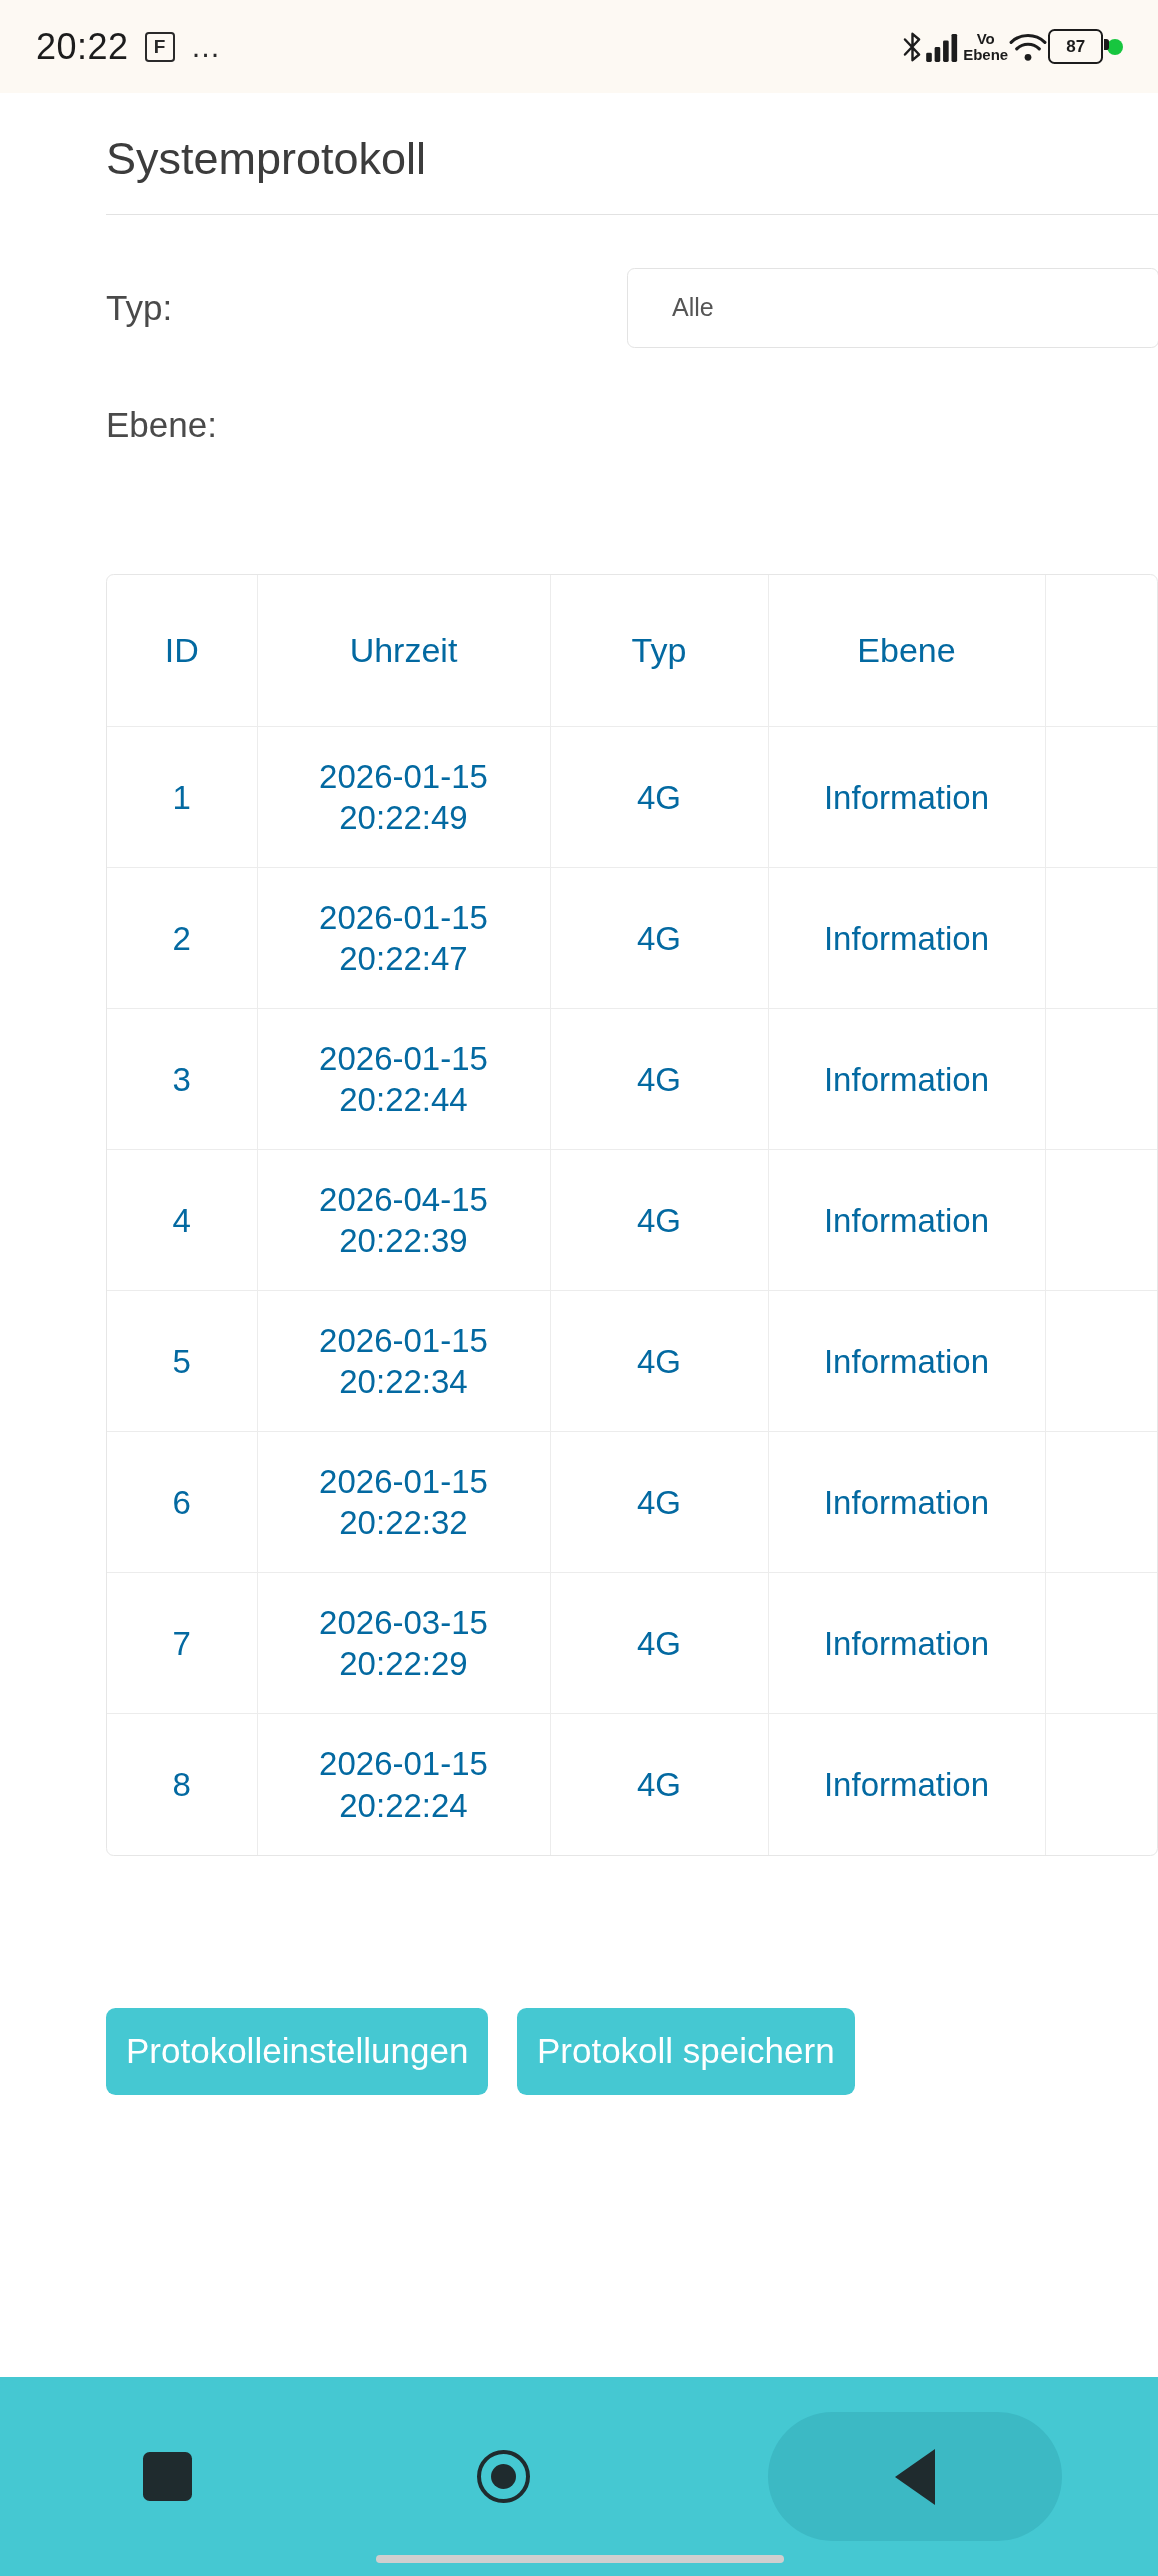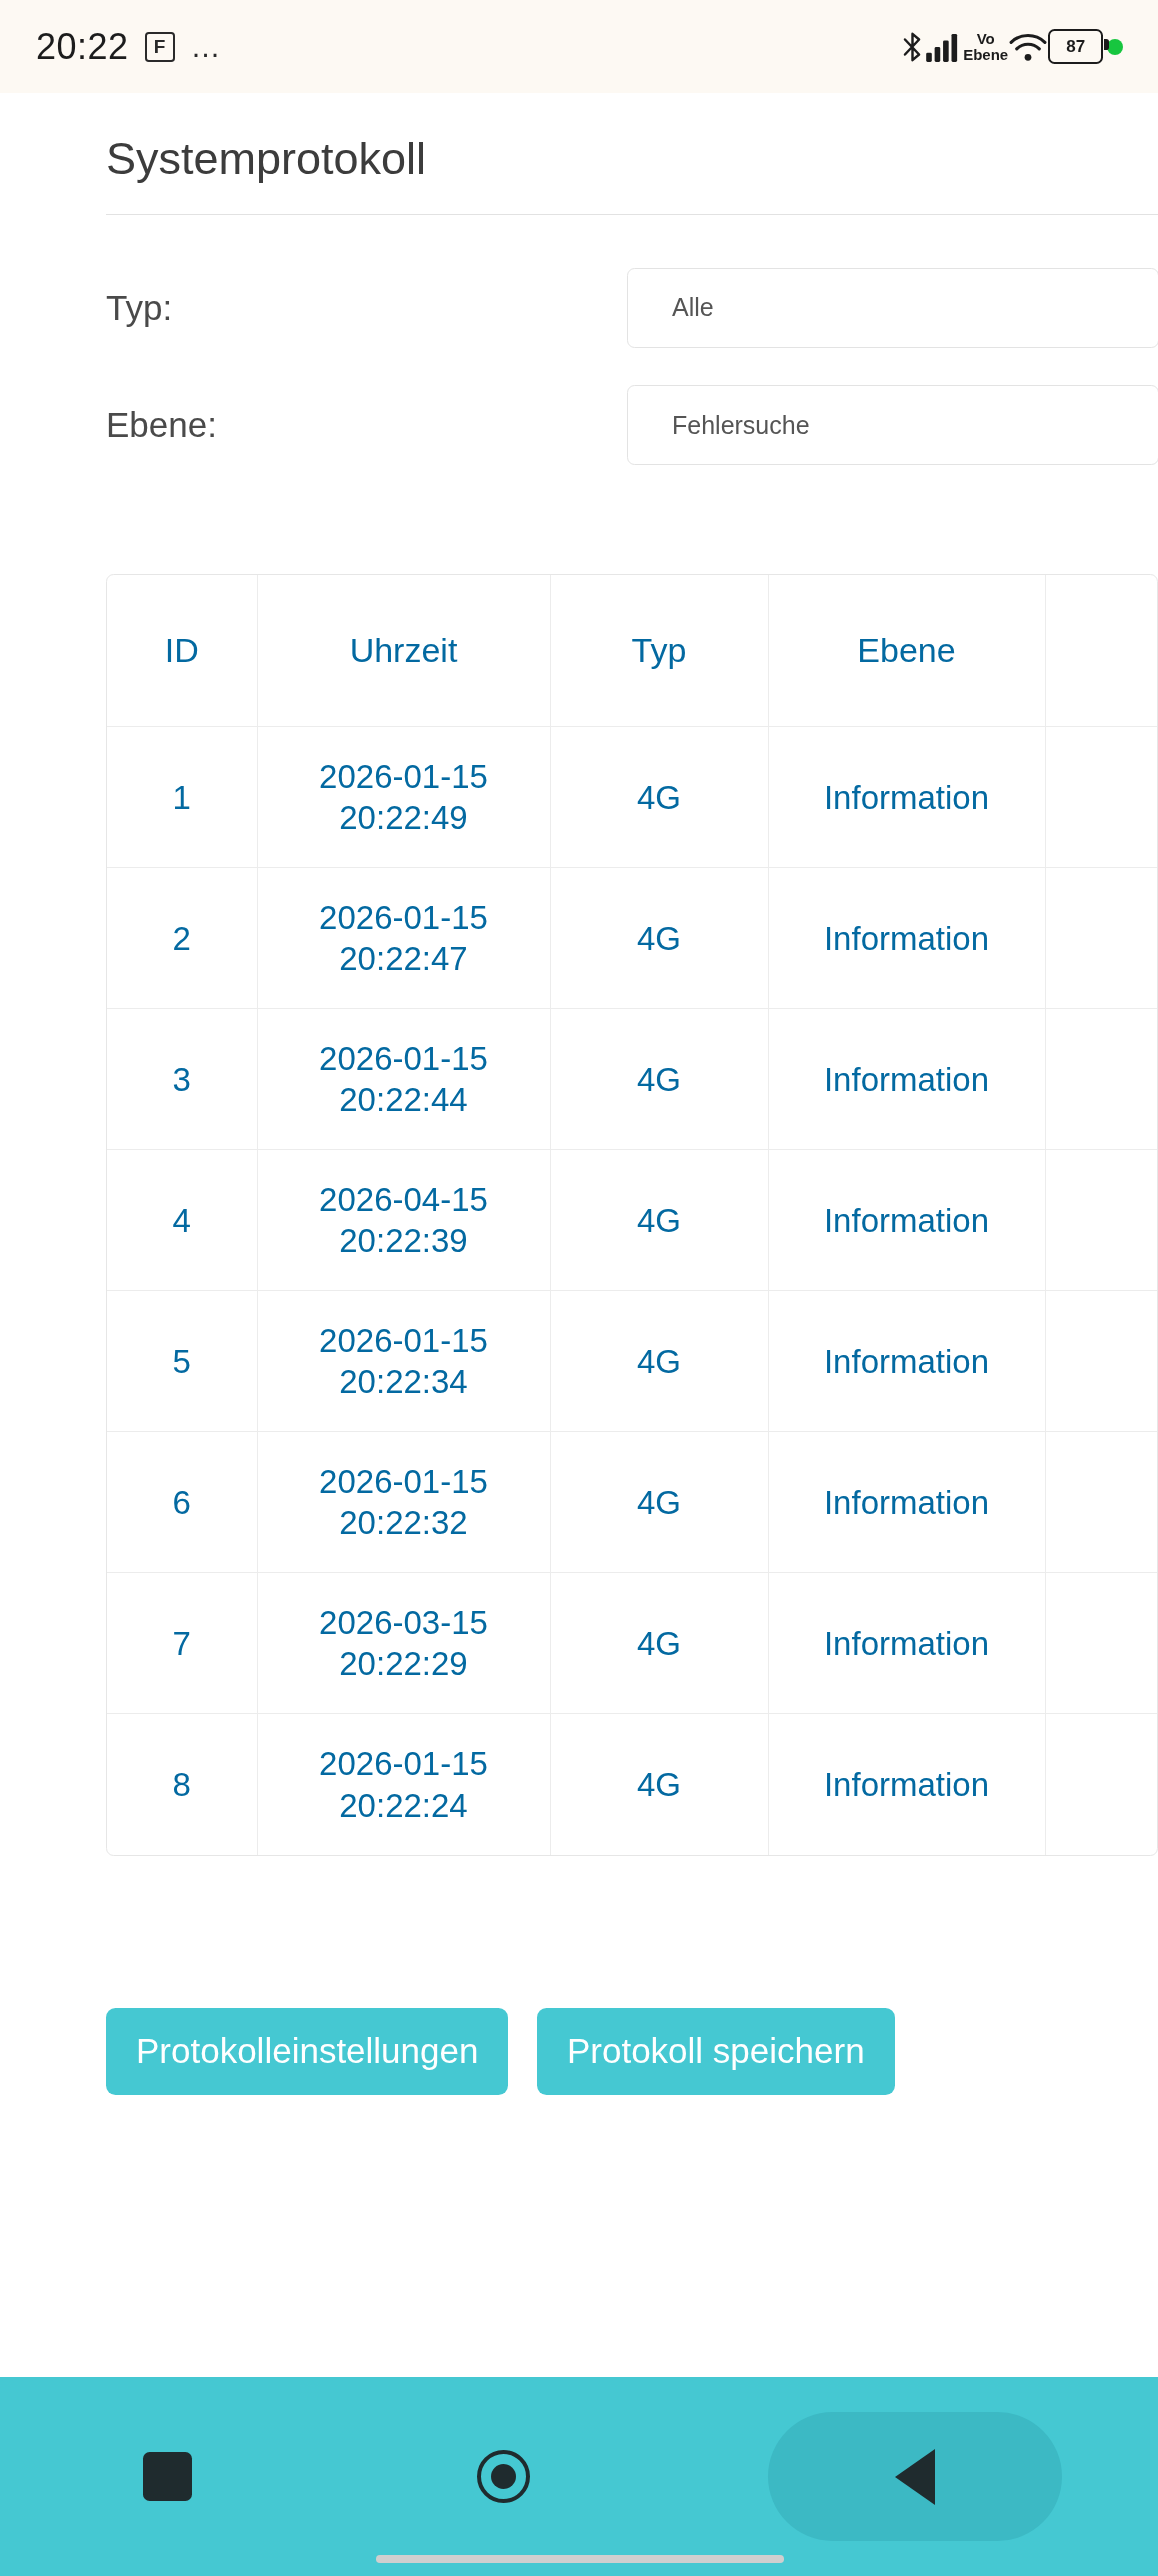--- a/index.html
+++ b/index.html
@@ -171,21 +171,21 @@
     display: flex;
     gap: 28.5px;
     margin: 152px 0 0 106px;
   }
   .btn {
     background: #45c8d2;
     color: #ffffff;
     font-size: 35px;
     border: none;
     border-radius: 9.5px;
-    padding: 0 30px;
+    padding: 0 20px;
     height: 87px;
     display: flex;
     align-items: center;
     justify-content: center;
     cursor: pointer;
     font-family: "Liberation Sans", sans-serif;
   }
 
   
   .navbar {
@@ -288,21 +288,20 @@
 
   <div class="form">
 
     <div class="form-row">
       <div class="form-label">Typ:</div>
       <div class="select-box">Alle</div>
     </div>
 
     <div class="form-row">
       <div class="form-label">Ebene:</div>
-      <div class="select-box">Fehlersuche</div>
     </div>
 
   </div>
 
   <div class="table-wrap">
     <table>
       <thead>
         <tr>
           <th class="col-id">ID</th>
           <th class="col-time">Uhrzeit</th>

